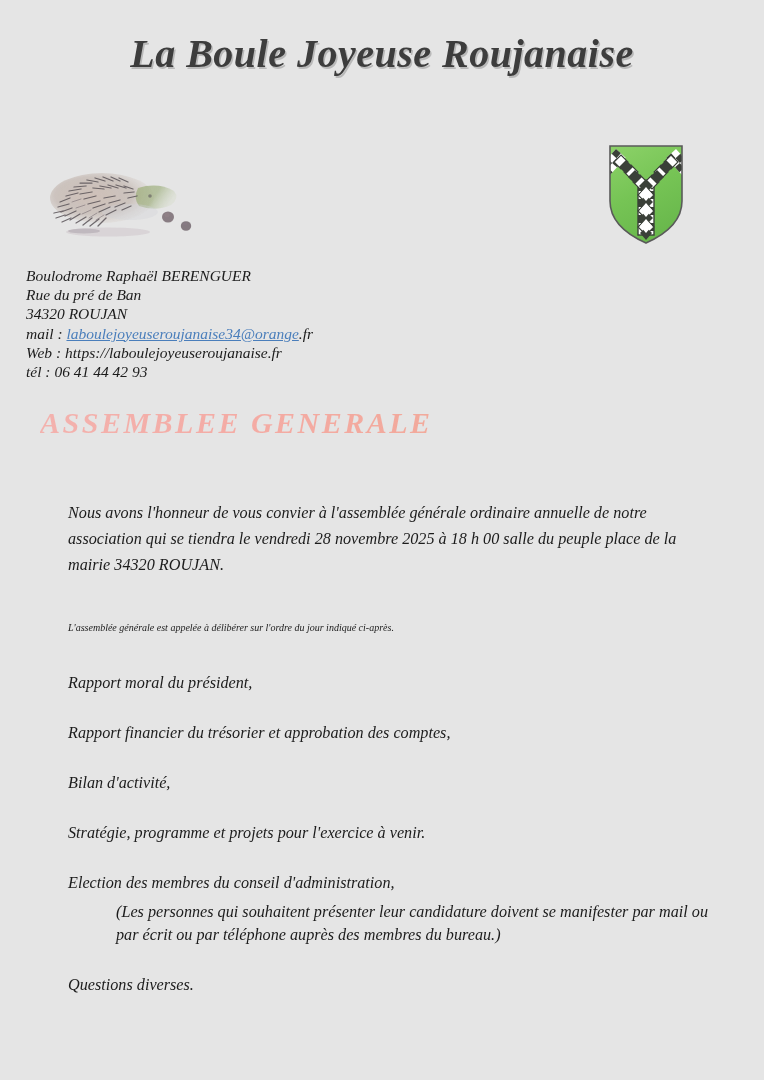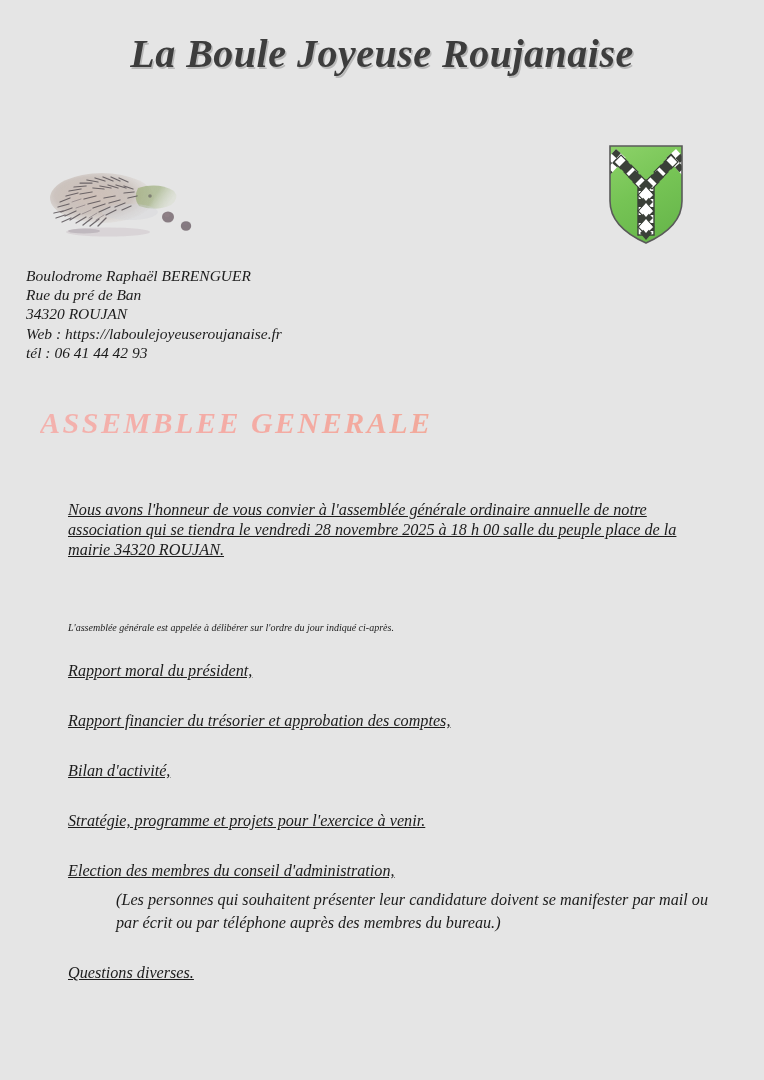--- a/index.html
+++ b/index.html
@@ -97,24 +97,23 @@
 
   
   .intro-para {
     position: absolute;
     left: 68px;
     top: 484px;
     width: 645px;
     font-family: "Liberation Serif", "DejaVu Serif", serif;
     font-style: italic;
     font-size: 16.2px;
-    line-height: 20px;
+    line-height: 26px;
     color: #1c1c1c;
     text-align: left;
-    text-decoration: underline;
   }
 
   .deliberation-line {
     position: absolute;
     left: 68px;
     top: 606px;
     width: 650px;
     font-family: "Liberation Serif", "DejaVu Serif", serif;
     font-style: italic;
     font-size: 10px;
@@ -126,23 +125,22 @@
     position: absolute;
     left: 68px;
     top: 660px;
     width: 660px;
     font-family: "Liberation Serif", "DejaVu Serif", serif;
     font-style: italic;
     font-size: 16.2px;
     color: #1c1c1c;
   }
   .agenda-item {
-    margin: 0 0 27px 0;
+    margin: 12px 0 27px 0;
     line-height: 23px;
-    text-decoration: underline;
   }
   .agenda-item.tight { margin-bottom: 6px; }
   .agenda-note {
     margin: 0 0 27px 0;
     padding-left: 48px;
     line-height: 23px;
   }
 </style>
 </head>
 <body>
@@ -326,20 +324,21 @@
       </g>
 
       <path d="M3 3 H75 V58 Q75 84 39 100 Q3 84 3 58 Z" fill="none" stroke="#5a5a5a" stroke-width="1.6"></path>
     </svg>
   </div>
 
   <div class="address-block">
     <span class="line">Boulodrome Raphaël BERENGUER</span>
     <span class="line">Rue du pré de Ban</span>
     <span class="line">34320 ROUJAN</span>
+    <span class="line"><span>mail : </span><a class="addr-link" href="#">laboulejoyeuseroujanaise34@orange</a><span class="addr-tail">.fr</span></span>
     <span class="line">Web : https://laboulejoyeuseroujanaise.fr</span>
     <span class="line">tél : 06 41 44 42 93</span>
   </div>
 
   <div class="ag-heading">ASSEMBLEE GENERALE</div>
 
   <p class="intro-para">Nous avons l'honneur de vous convier à l'assemblée générale ordinaire annuelle de notre association qui se tiendra le vendredi 28 novembre 2025 à 18 h 00 salle du peuple place de la mairie 34320 ROUJAN.</p>
 
   <p class="deliberation-line">L'assemblée générale est appelée à délibérer sur l'ordre du jour indiqué ci-après.</p>
 

